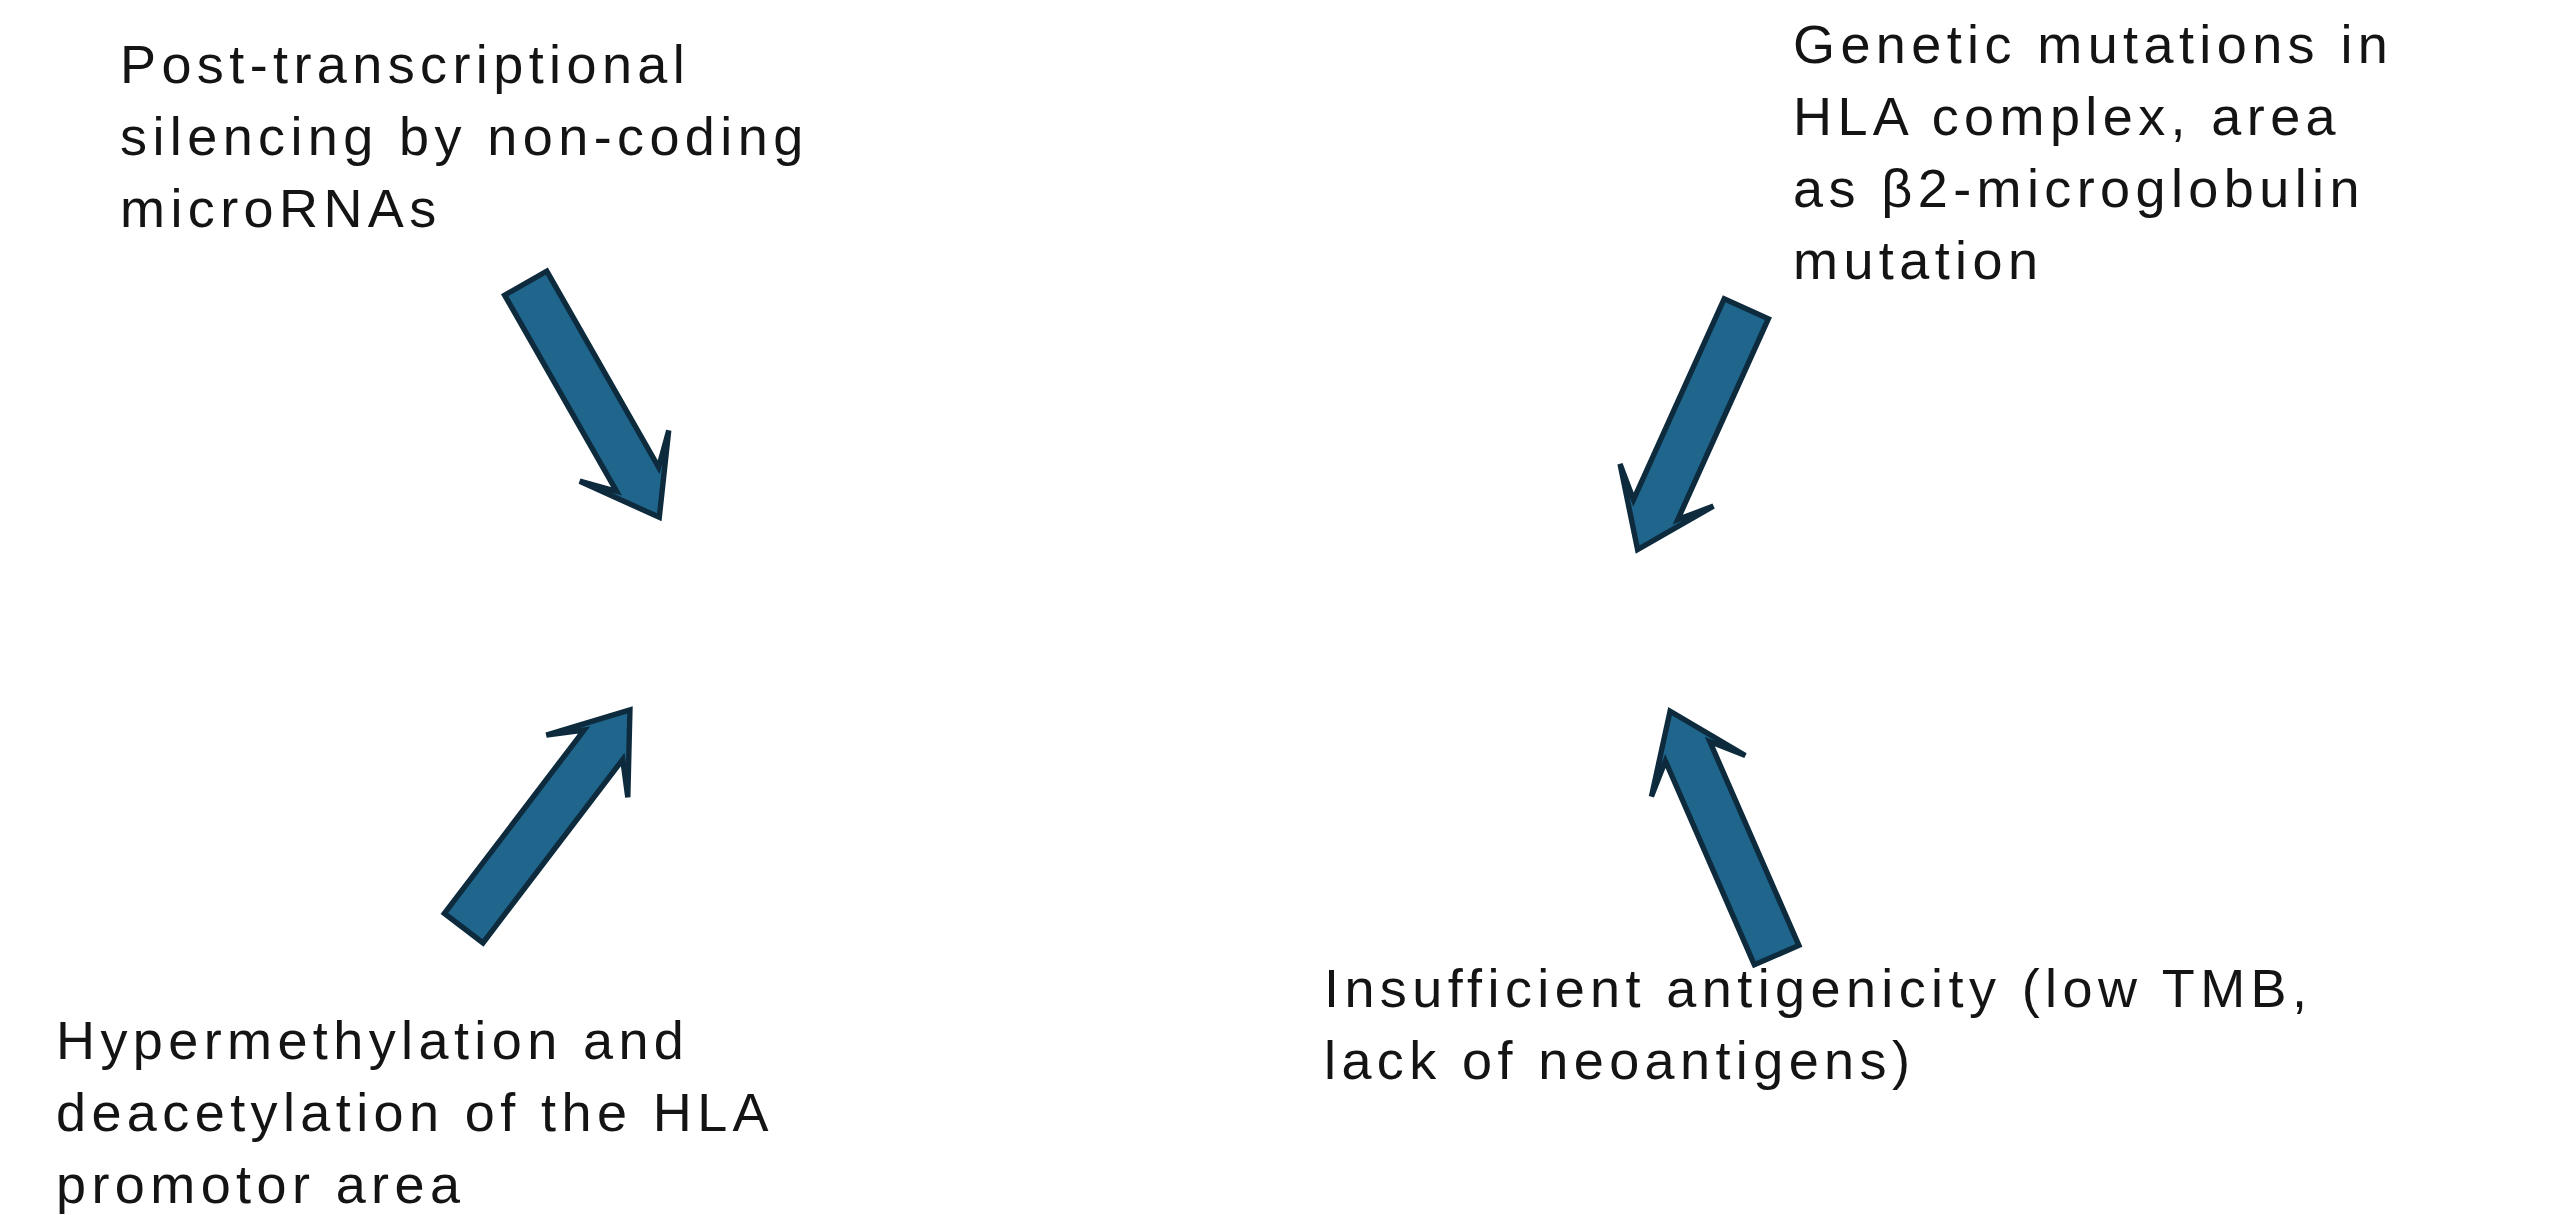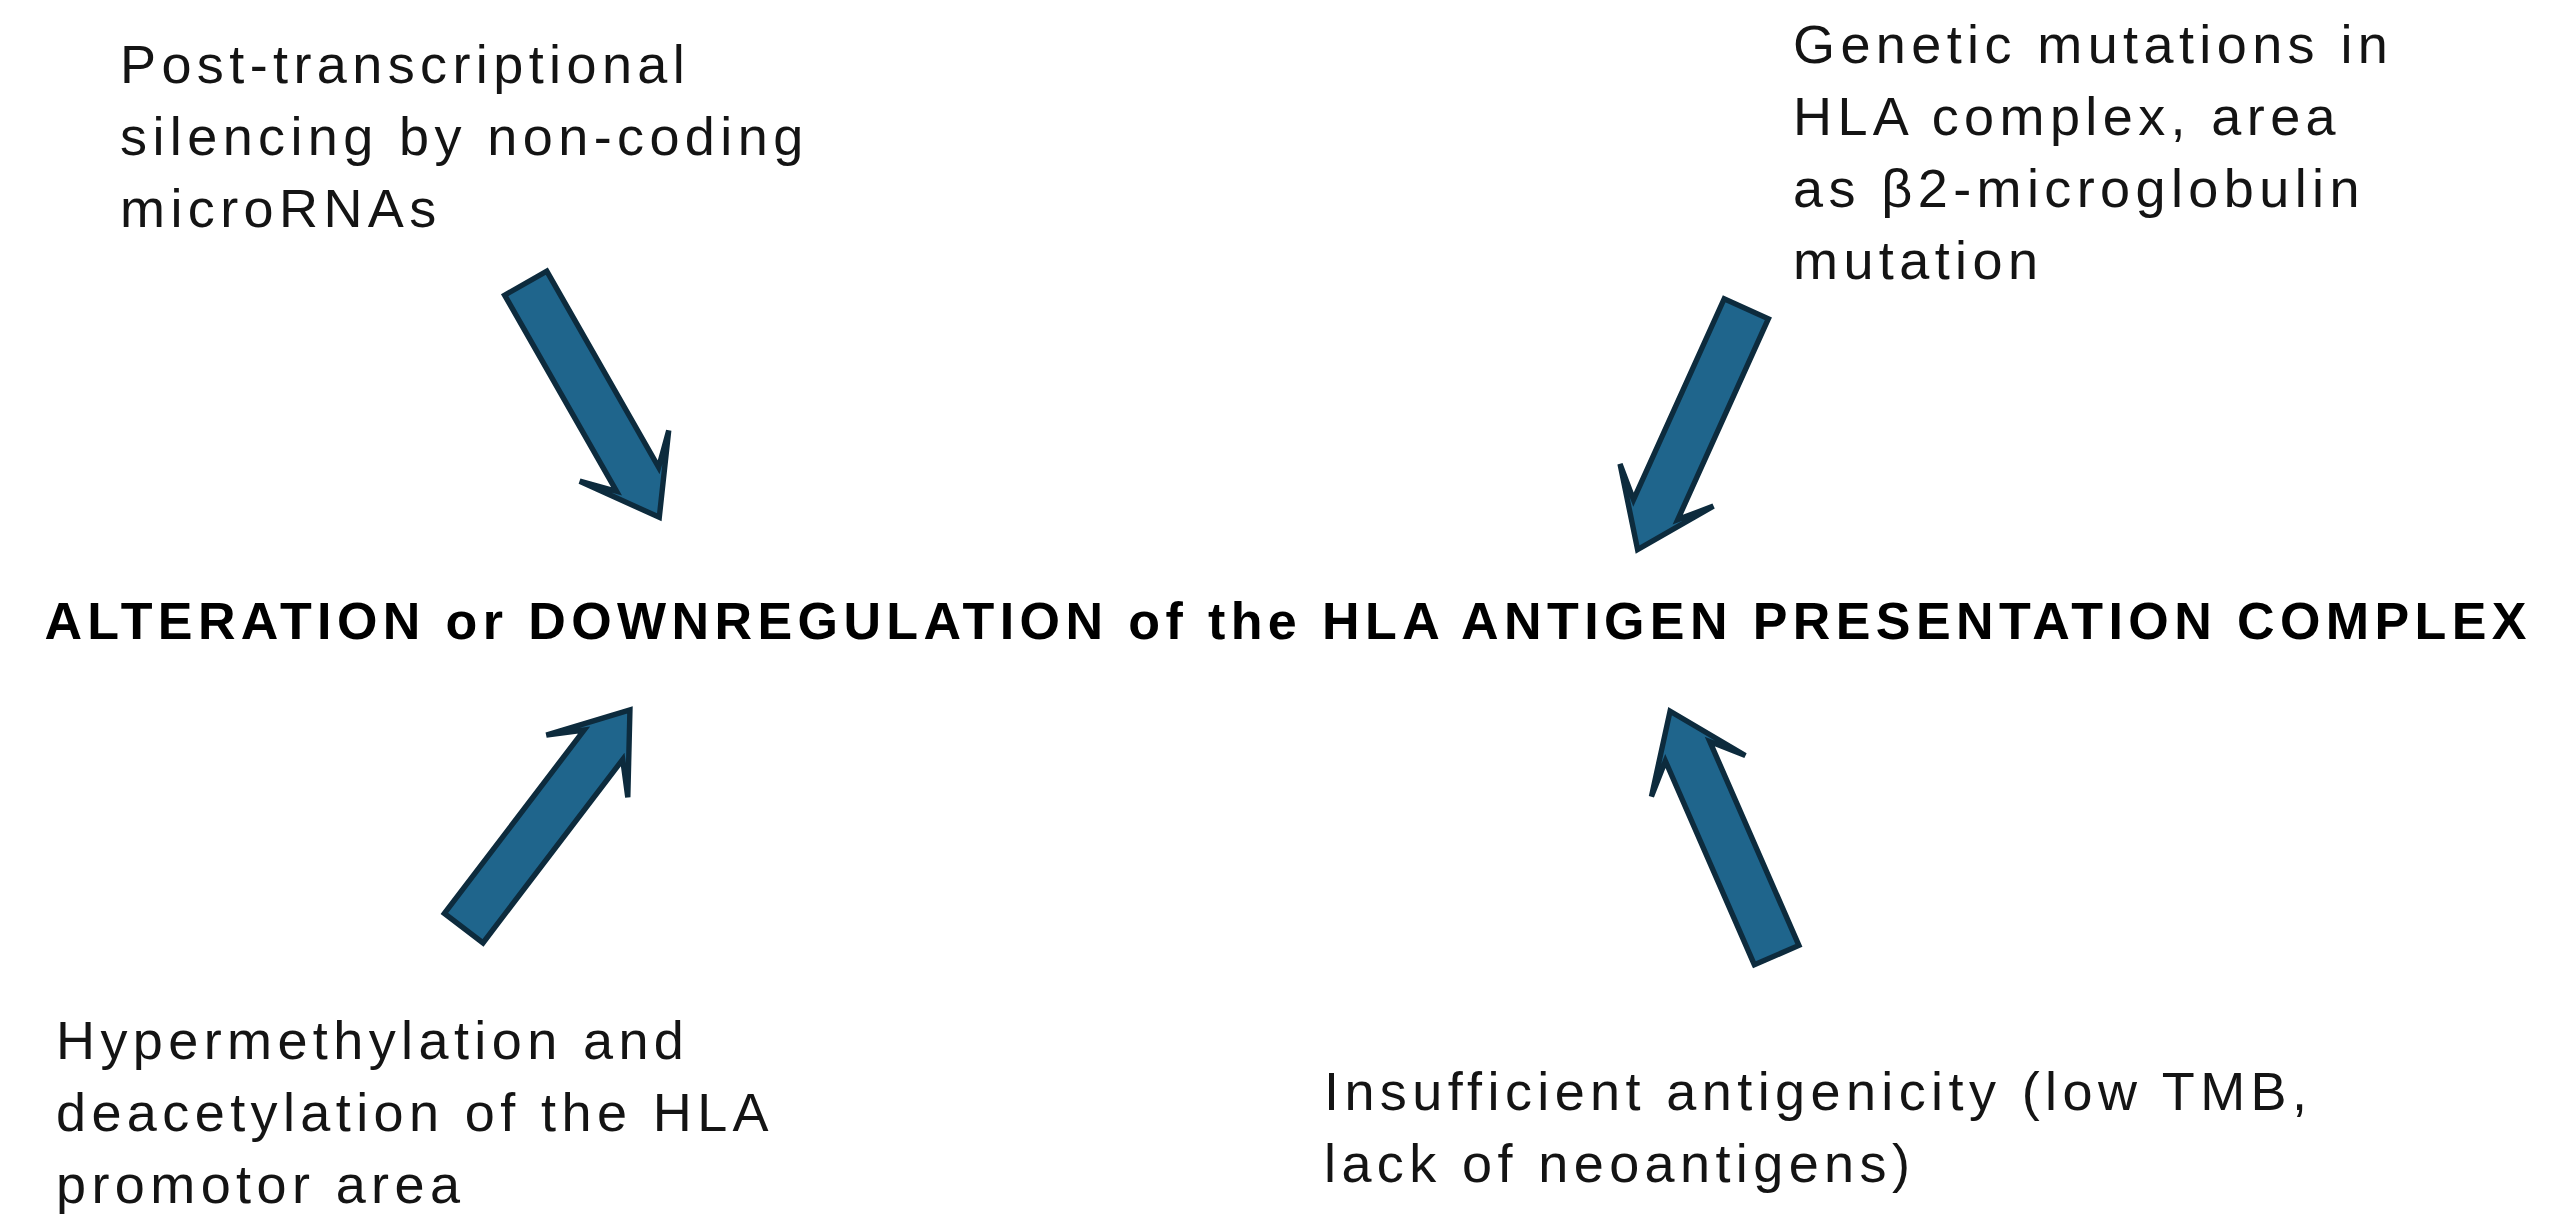--- a/index.html
+++ b/index.html
@@ -60,23 +60,22 @@
 
   <div class="label" style="left:120px; top:28px;">Post-transcriptional
 silencing by non-coding
 microRNAs</div>
 
   <div class="label" style="left:1793px; top:8px;">Genetic mutations in
 HLA complex, area
 as β2-microglobulin
 mutation</div>
 
-  <div class="headline">ALTERATION or DOWNREGULATION of the HLA ANTIGEN PRESENTATION COMPLEX</div>
 
   <div class="label" style="left:56px; top:1004px;">Hypermethylation and
 deacetylation of the HLA
 promotor area</div>
 
-  <div class="label" style="left:1324px; top:1055px;">Insufficient antigenicity (low TMB,
+  <div class="label" style="left:1324px; top:952px;">Insufficient antigenicity (low TMB,
 lack of neoantigens)</div>
 
 </div>
 
 
 </body></html>

